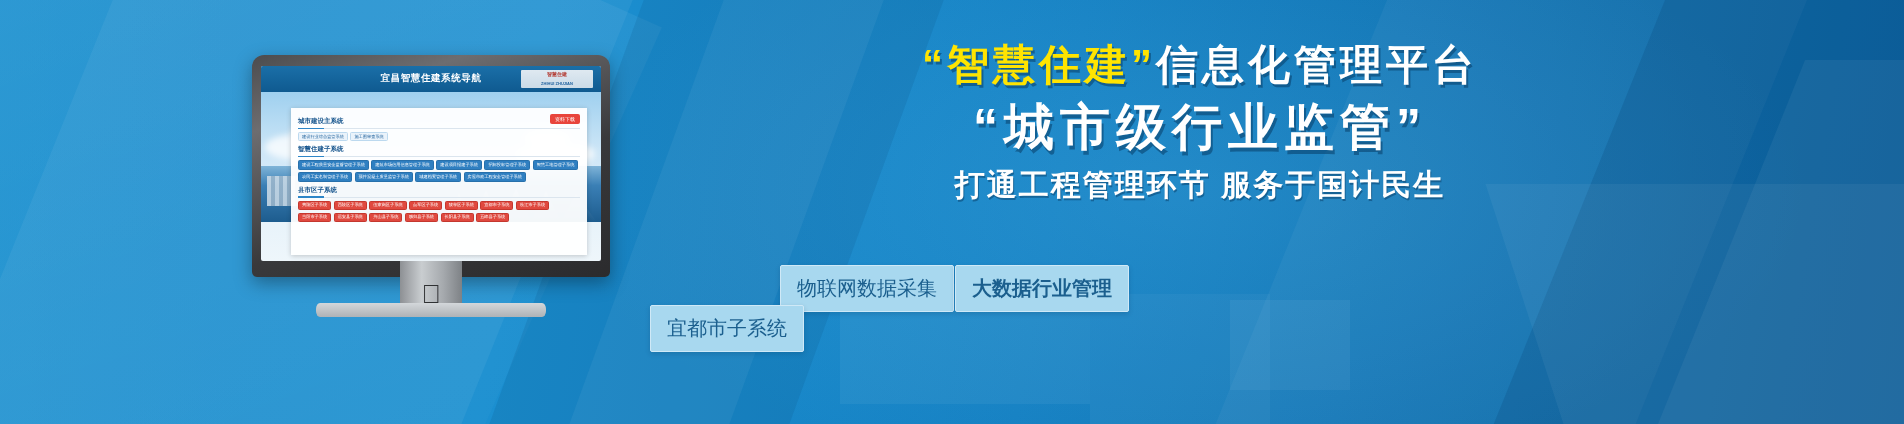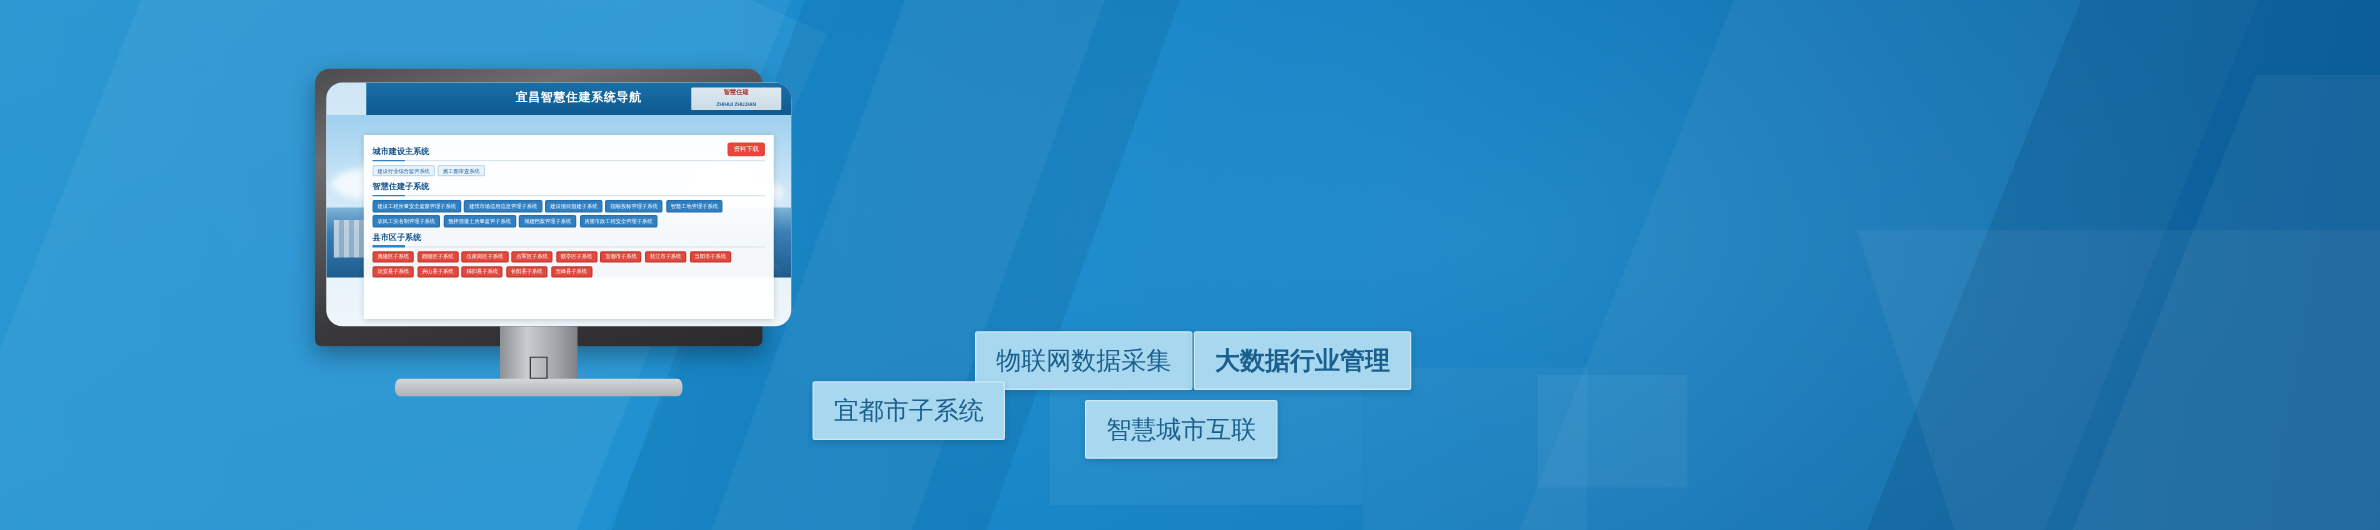--- a/index.html
+++ b/index.html
@@ -45,22 +45,21 @@
   .bezel{
     position:absolute;left:0;top:0;width:358px;height:222px;
     background:linear-gradient(160deg,#4c4c4e 0%,#6d6d70 22%,#39393b 60%,#2b2b2d 100%);
     border-radius:12px 12px 5px 5px;
     box-shadow:0 6px 18px rgba(0,0,0,.34);
     padding:11px 9px 16px 9px;box-sizing:border-box;
   }
   .screen{
     position:relative;width:100%;height:100%;overflow:hidden;
     background:linear-gradient(#cfe6f5,#eef6fb);
-    border-radius:13px;
-    padding-left:32px;
+    border-radius:2px;
   }
   .scr-head{
     height:26px;
     background:linear-gradient(#1a6fa8,#0f5a90);
     position:relative;
   }
   .scr-title{
     position:absolute;left:0;right:0;top:6px;text-align:center;
     color:#fff;font-size:9.5px;font-weight:bold;letter-spacing:.6px;
     font-family:"Liberation Sans","DejaVu Sans",sans-serif;
@@ -253,19 +252,25 @@
           </div>
         </div>
 
       </div>
     </div>
     <div class="neck"></div>
     <div class="apple"></div>
     <div class="stand"></div>
   </div>
 
+  <div class="copy">
+    <div class="line1"><span class="hl">“智慧住建”</span><span>信息化管理平台</span></div>
+
+    <div class="line2">“城市级行业监管”</div>
+
+    <div class="line3">打通工程管理环节  服务于国计民生</div>
+  </div>
 
   <div class="tag t1">物联网数据采集</div>
   <div class="tag t2">大数据行业管理</div>
   <div class="tag t3">宜都市子系统</div>
-  <div class="tag t4">智慧城市互联</div>
 
 </div>
 
 </body></html>

